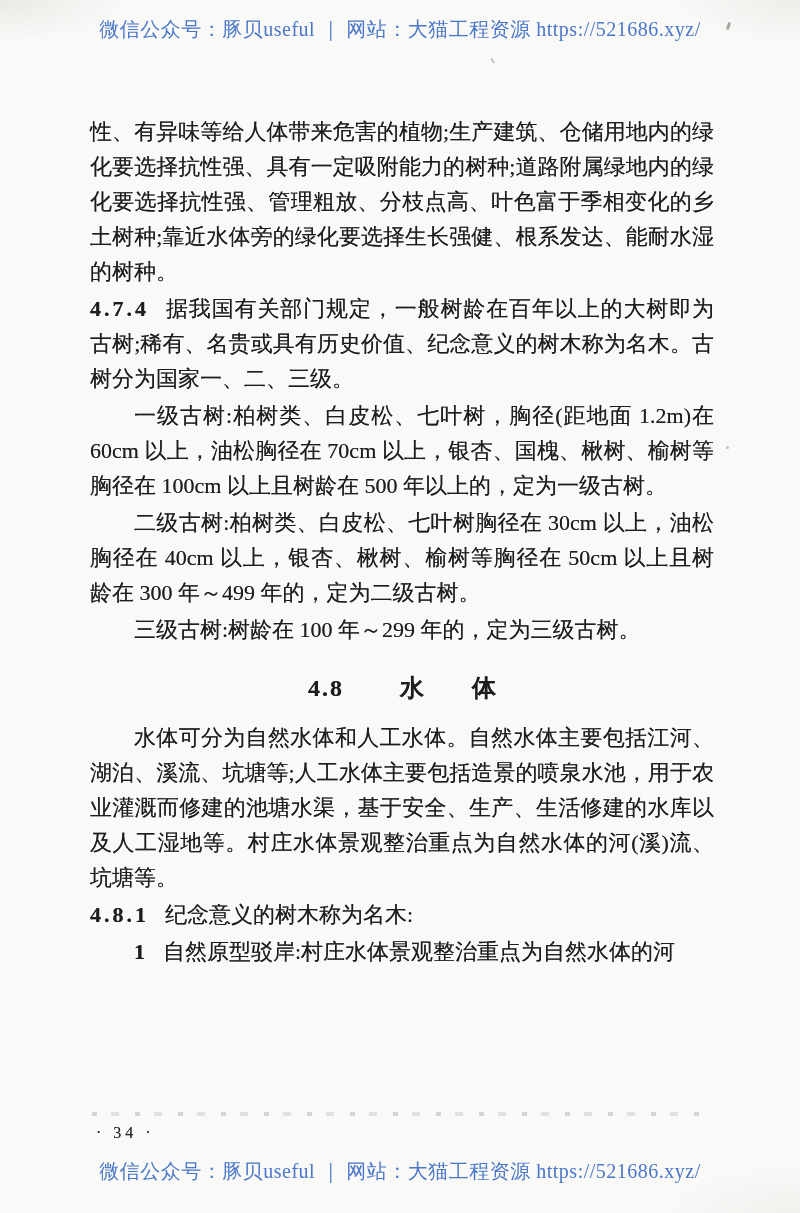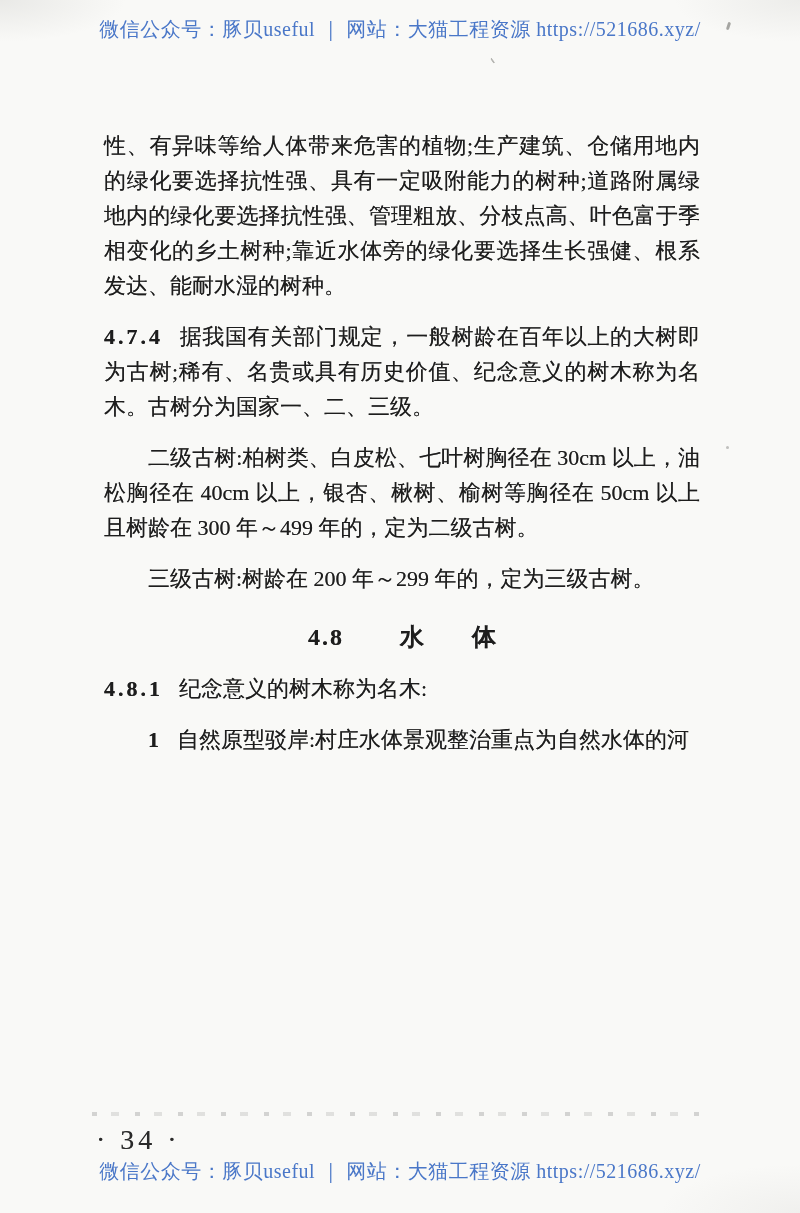--- a/index.html
+++ b/index.html
@@ -38,21 +38,21 @@
     position: absolute;
     top: 112px;
     left: 88px;
     width: 628px;
     font-size: 22px;
     line-height: 35px;
     text-align: justify;
     text-justify: inter-ideograph;
     text-shadow: 0 0 0.5px rgba(20,20,20,0.65);
   }
-  .text-body p { margin: 16px; padding: 0; }
+  .text-body p { margin: 2px; padding: 0; }
   p.indent { text-indent: 2em; }
 
   .clause-num {
     font-weight: 700;
     letter-spacing: 3px;
     margin-right: 16px;
     font-family: Liberation Serif, serif;
   }
   .item-num {
     font-weight: 700;
@@ -71,21 +71,21 @@
     font-weight: 700;
     letter-spacing: 2px;
     margin-right: 30px;
   }
   .section-heading .h-title { white-space: pre; font-weight: 700; margin-left: 26px; }
 
   .page-number {
     position: absolute;
     top: 1124px;
     left: 96px;
-    font-size: 28px;
+    font-size: 16px;
     letter-spacing: 4px;
     color: #2a2a2a;
     text-shadow: 0 0 0.5px rgba(20,20,20,0.5);
   }
 
   
   .ghost-line {
     position: absolute;
     top: 1112px;
     left: 92px;
@@ -125,28 +125,30 @@
   <div class="speck1"></div>
   <div class="speck2"></div>
   <div class="speck3"></div>
 
   <div class="text-body">
 
     <p><span>性、有异味等给人体带来危害的植物;生产建筑、仓储用地内的绿化要选择抗性强、具有一定吸附能力的树种;道路附属绿地内的绿化要选择抗性强、管理粗放、分枝点高、叶色富于季相变化的乡土树种;靠近水体旁的绿化要选择生长强健、根系发达、能耐水湿的树种。</span></p>
 
     <p><span class="clause-num">4.7.4</span><span>据我国有关部门规定，一般树龄在百年以上的大树即为古树;稀有、名贵或具有历史价值、纪念意义的树木称为名木。古树分为国家一、二、三级。</span></p>
 
+    <p class="indent"><span>一级古树:柏树类、白皮松、七叶树，胸径(距地面 1.2m)在60cm 以上，油松胸径在 70cm 以上，银杏、国槐、楸树、榆树等胸径在 100cm 以上且树龄在 500 年以上的，定为一级古树。</span></p>
 
     <p class="indent"><span>二级古树:柏树类、白皮松、七叶树胸径在 30cm 以上，油松胸径在 40cm 以上，银杏、楸树、榆树等胸径在 50cm 以上且树龄在 300 年～499 年的，定为二级古树。</span></p>
 
-    <p class="indent"><span>三级古树:树龄在 200 年～299 年的，定为三级古树。</span></p>
+    <p class="indent"><span>三级古树:树龄在 100 年～299 年的，定为三级古树。</span></p>
 
 
     <p class="section-heading"><span class="h-num">4.8</span><span class="h-title">水　　体</span></p>
 
+    <p class="indent"><span>水体可分为自然水体和人工水体。自然水体主要包括江河、湖泊、溪流、坑塘等;人工水体主要包括造景的喷泉水池，用于农业灌溉而修建的池塘水渠，基于安全、生产、生活修建的水库以及人工湿地等。村庄水体景观整治重点为自然水体的河(溪)流、坑塘等。</span></p>
 
     <p><span class="clause-num">4.8.1</span><span>纪念意义的树木称为名木:</span></p>
 
     <p class="indent"><span class="item-num">1</span><span>自然原型驳岸:村庄水体景观整治重点为自然水体的河</span></p>
 
   </div>
 
   <div class="ghost-line"></div>
 
   <div class="page-number">· 34 ·</div>

